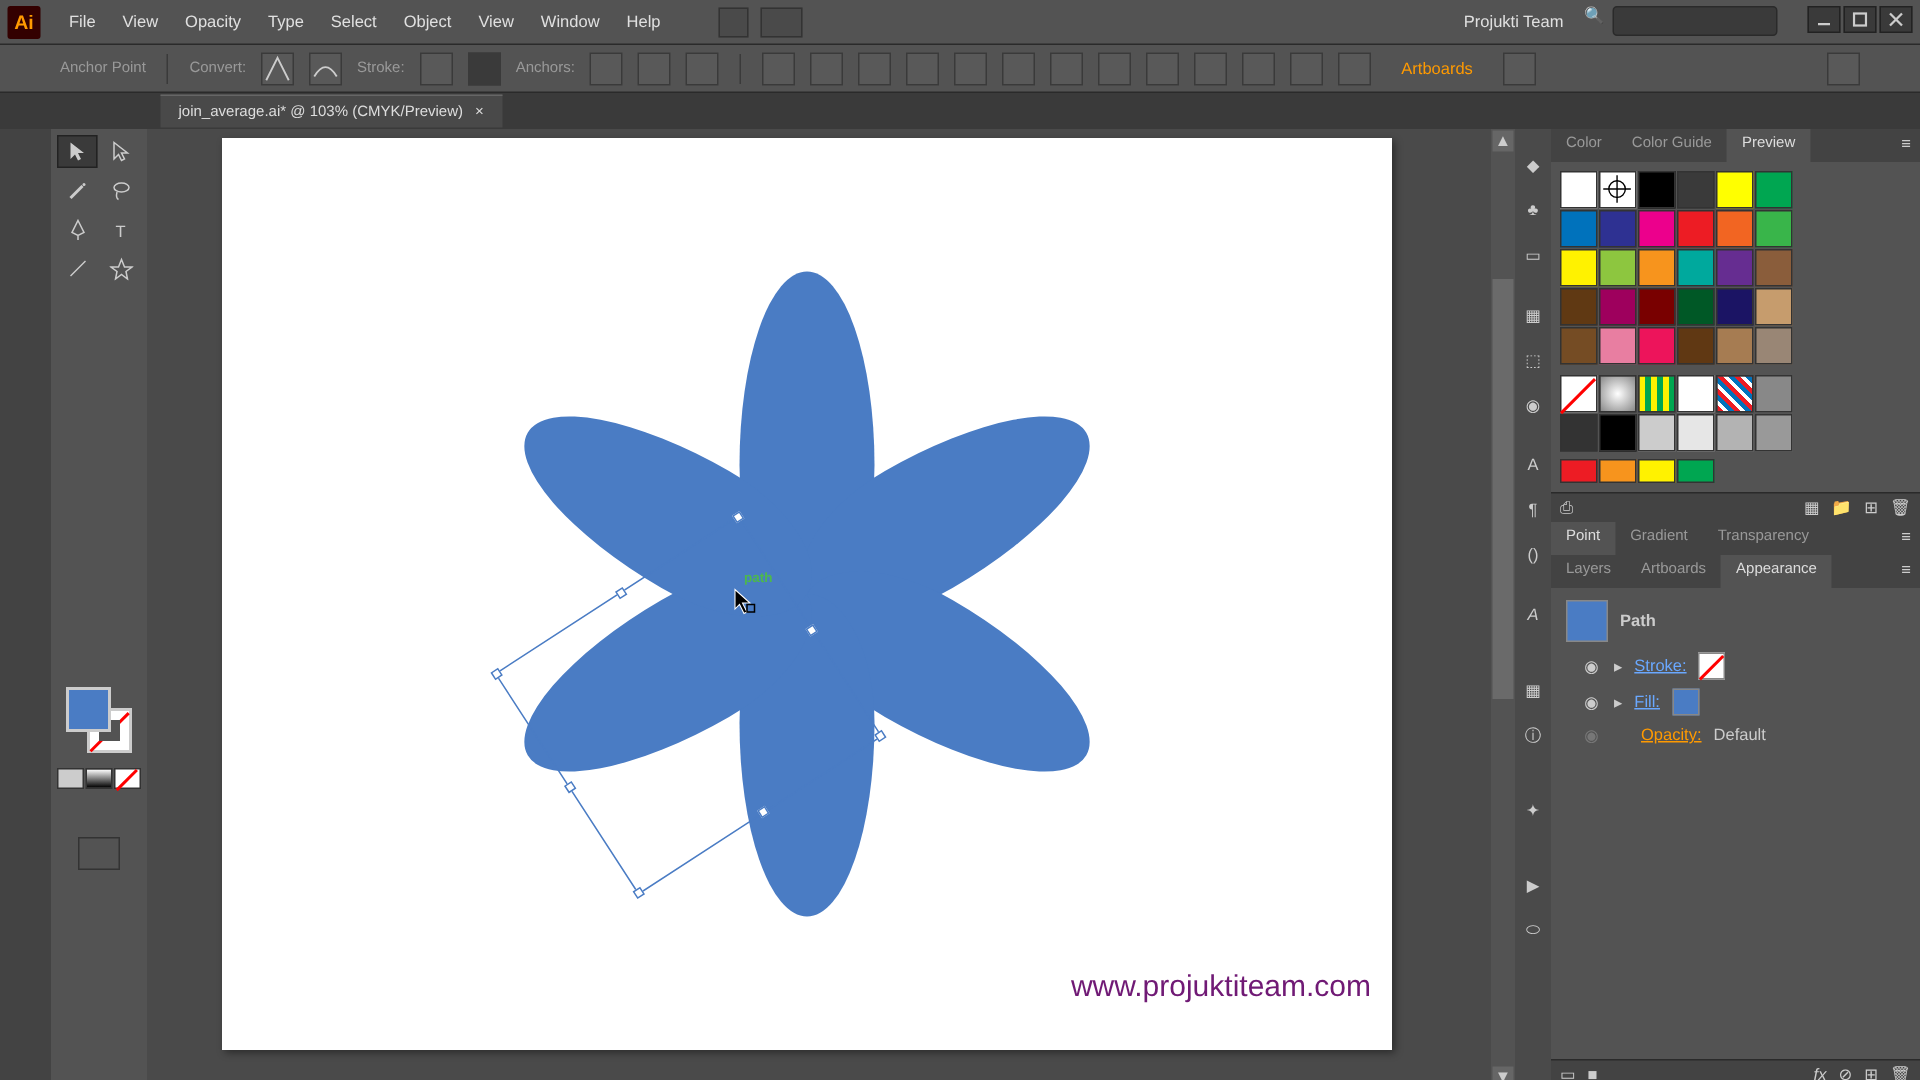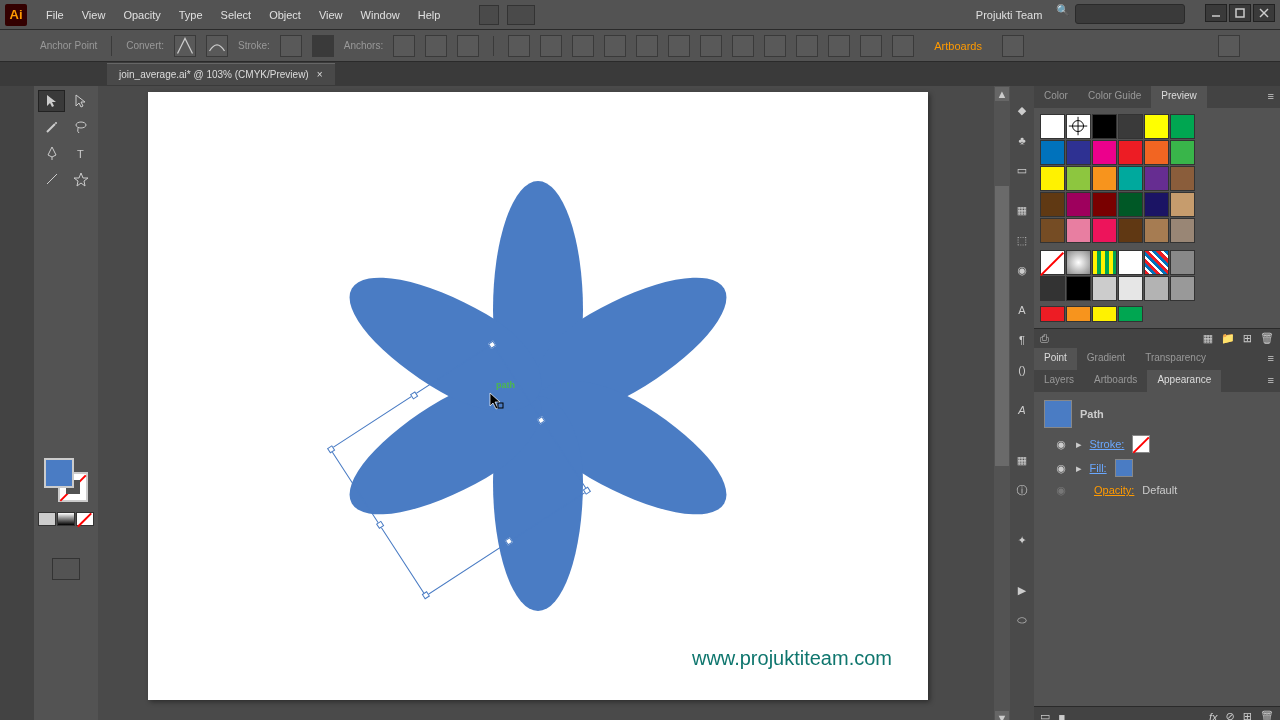--- a/index.html
+++ b/index.html
@@ -40,21 +40,21 @@
 .canvas-inner{flex:1;position:relative;overflow:hidden}
 .artboard{position:absolute;left:50px;top:6px;width:780px;height:608px;background:#fff;box-shadow:2px 2px 5px rgba(0,0,0,0.4)}
 .flower{position:absolute;left:50%;top:50%;transform:translate(-50%,-55%)}
 .petal{position:absolute;width:90px;height:215px;background:#4a7cc4;border-radius:50% 50% 50% 50% / 60% 60% 40% 40%;left:-45px;top:-215px;transform-origin:50% 100%}
 .selection-box{position:absolute;border:1px solid #4a7cc4;left:214px;top:290px;width:194px;height:176px;transform:rotate(-33deg);pointer-events:none}
 .sel-handle{position:absolute;width:6px;height:6px;background:#fff;border:1px solid #4a7cc4}
 .anchor-pt{position:absolute;width:5px;height:5px;background:#4a7cc4}
 .cursor{position:absolute;left:340px;top:300px;pointer-events:none}
 .cursor svg{width:18px;height:18px}
 .smart-label{position:absolute;left:348px;top:288px;color:#4db84d;font-size:9px;font-weight:bold}
-.watermark{position:absolute;right:36px;bottom:30px;color:#0f766e;font-size:20px;font-family:Arial}
+.watermark{position:absolute;right:14px;bottom:30px;color:#701a75;font-size:20px;font-family:Arial}
 .vscroll{width:16px;background:#535353;position:relative}
 .v-thumb{width:14px;background:#6a6a6a;position:absolute;left:1px}
 .scroll-arrow{width:14px;height:14px;background:#666;display:flex;align-items:center;justify-content:center;position:absolute;left:1px}
 .right-sidebar{width:24px;background:#4a4a4a;display:flex;flex-direction:column;gap:10px;padding-top:14px;align-items:center}
 .side-icon{width:20px;height:20px;cursor:pointer;display:flex;align-items:center;justify-content:center}
 .panels{width:246px;background:#535353;display:flex;flex-direction:column}
 .panel-tabs{display:flex;background:#434343;height:22px}
 .ptab{padding:4px 10px;font-size:10px;cursor:pointer;color:#999}
 .ptab.active{background:#535353;color:#ddd}
 .swatches-grid{padding:6px;display:flex;flex-direction:column;gap:1px}

